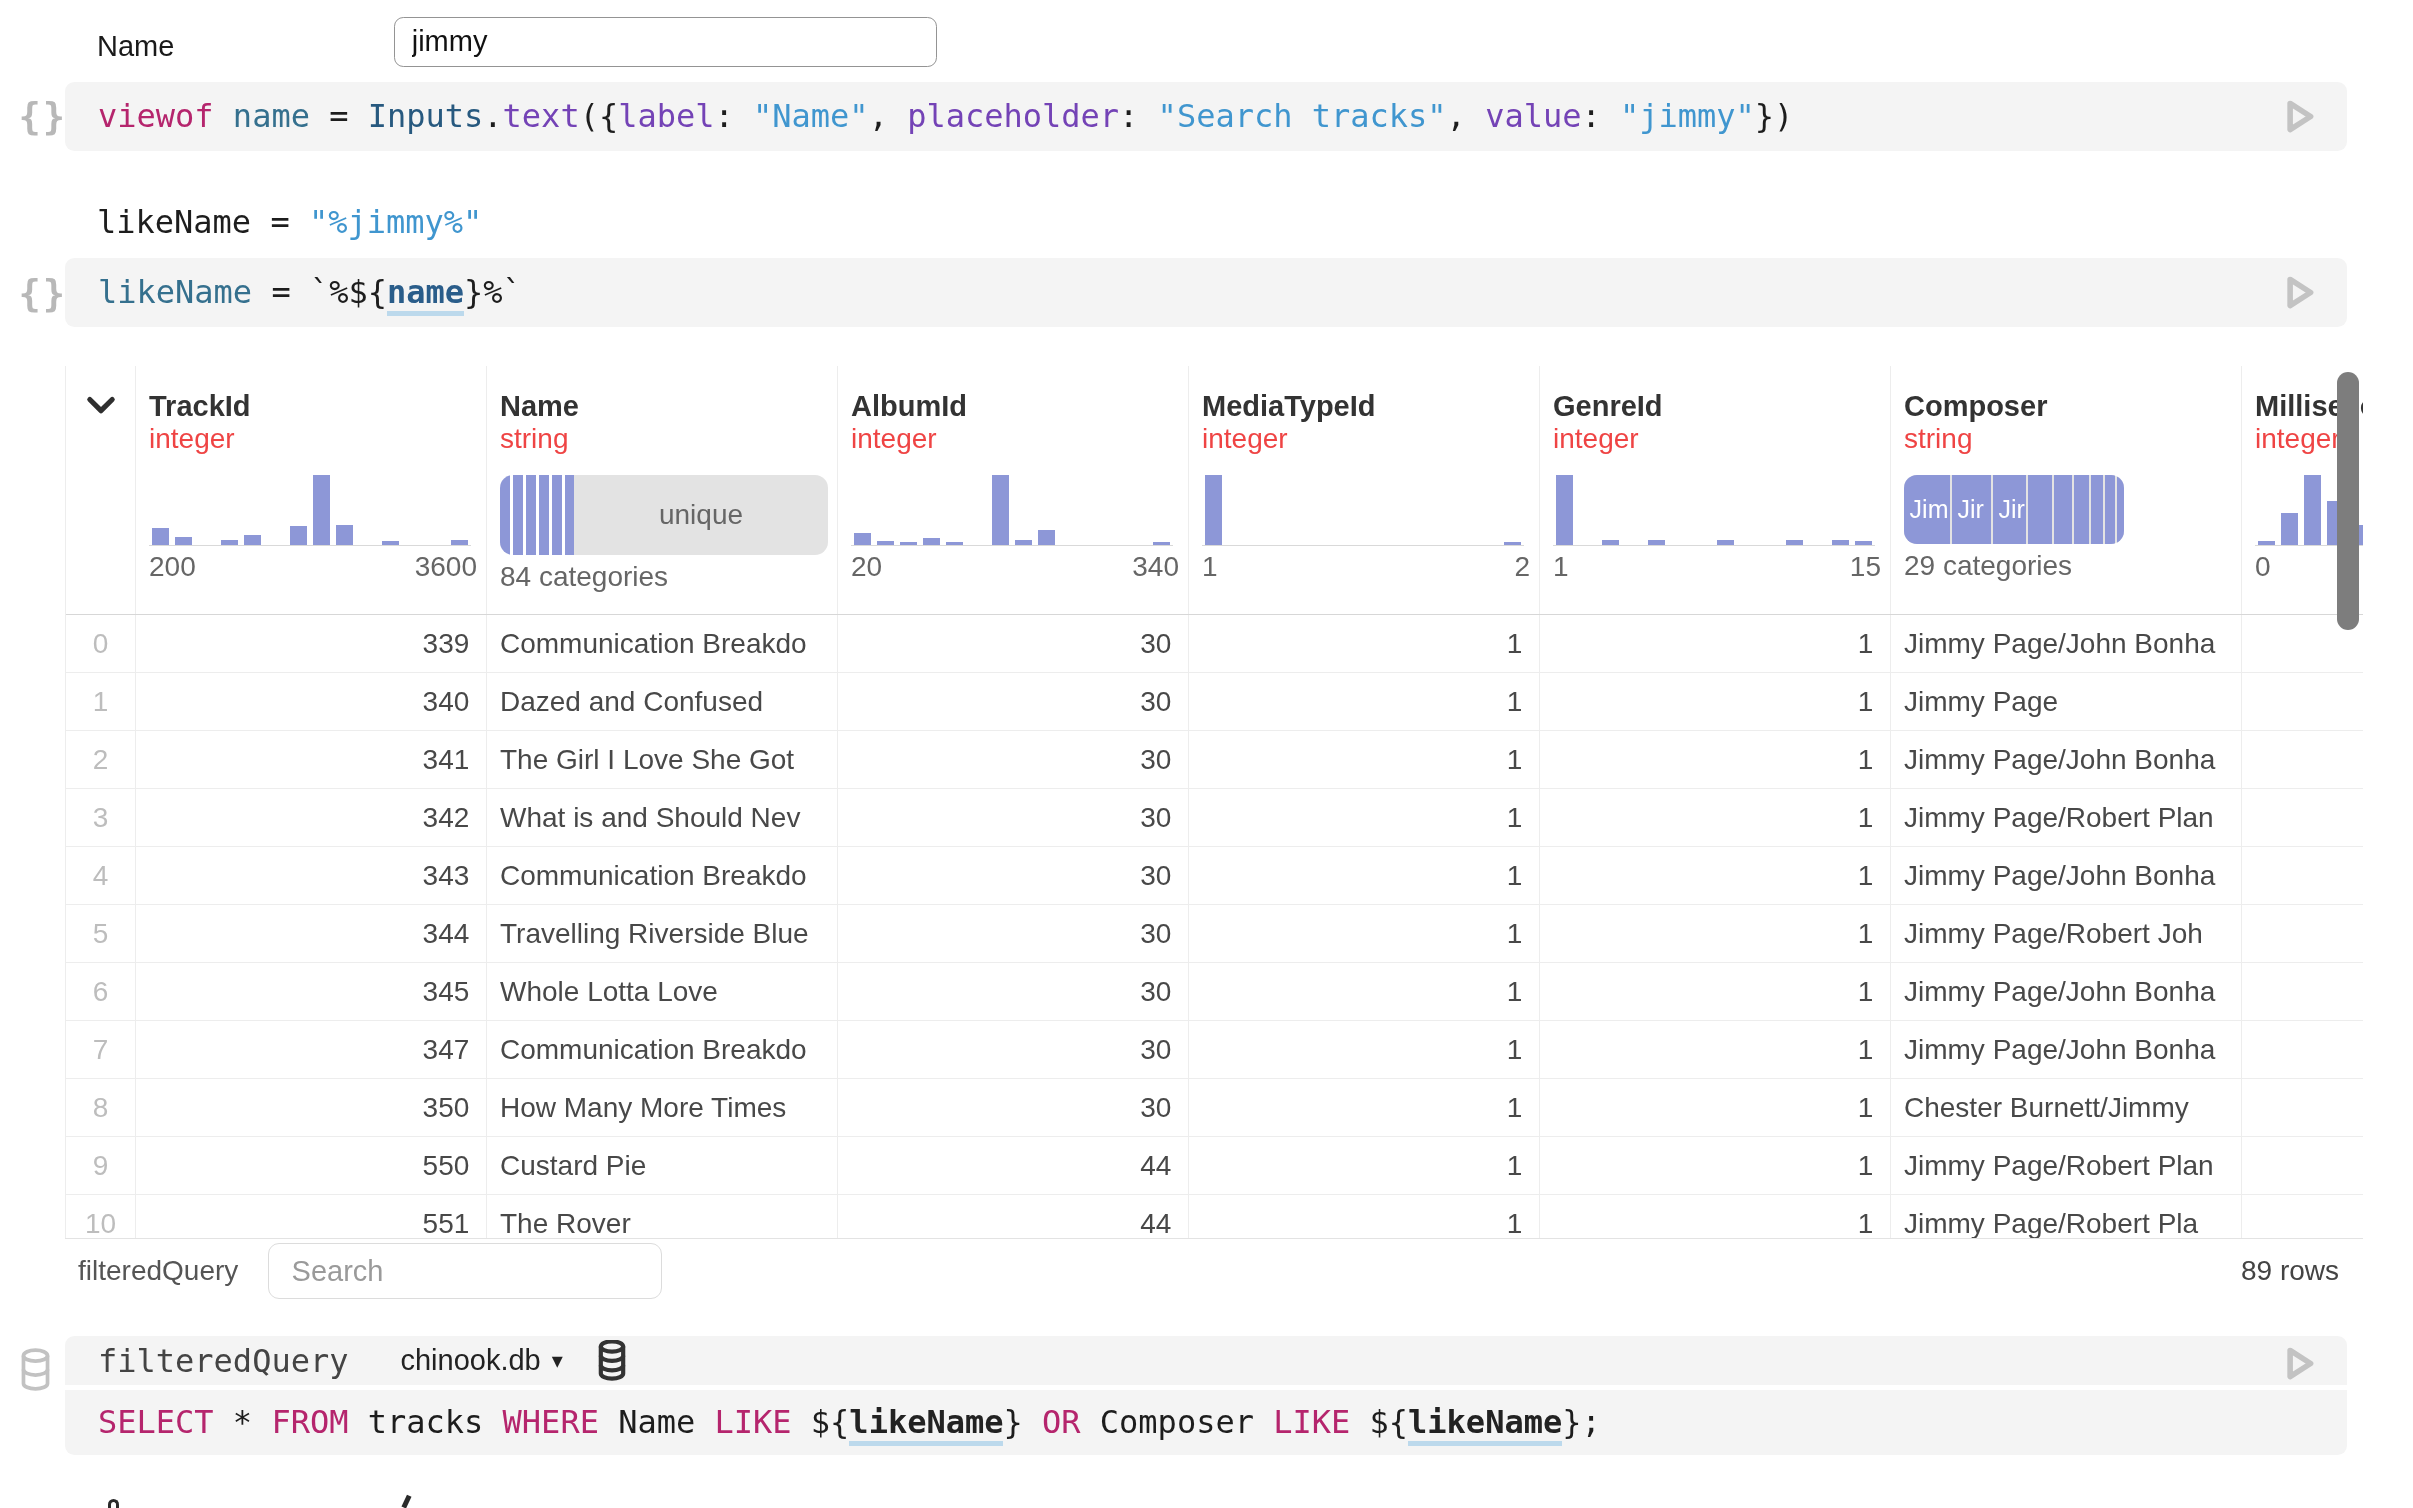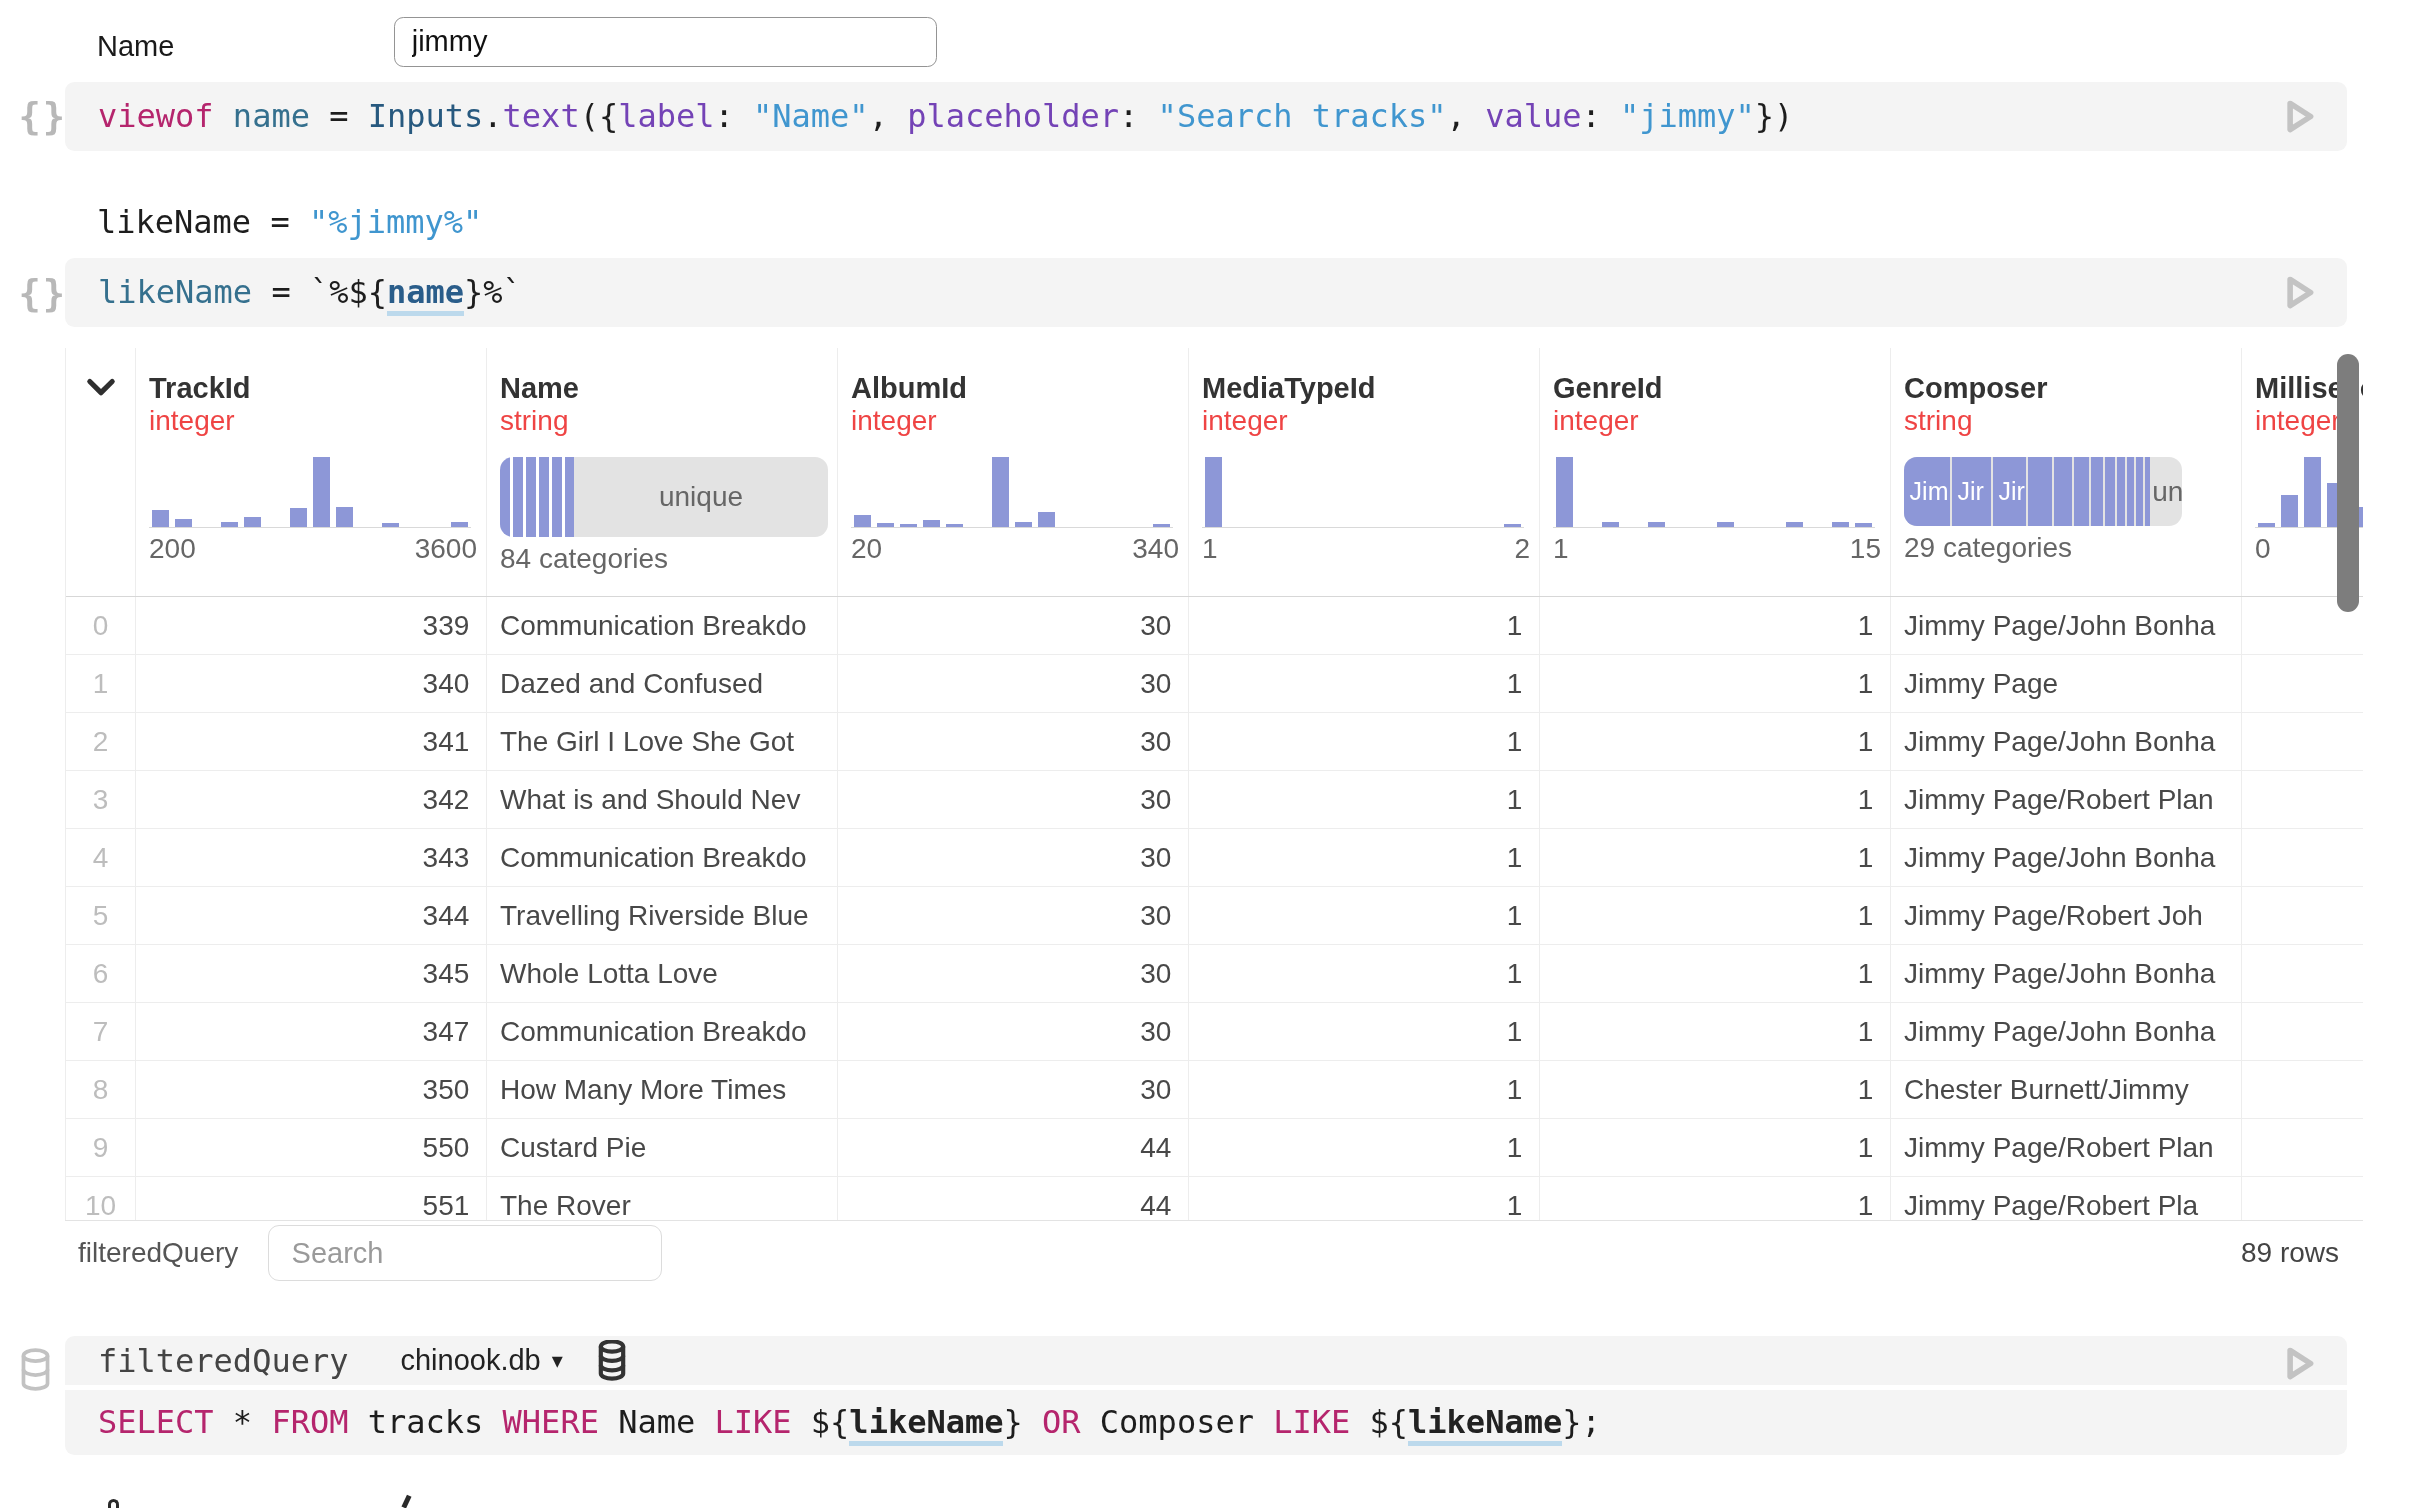--- a/index.html
+++ b/index.html
@@ -30,21 +30,21 @@
   .name-label { position:absolute; left:0; top:13px; font-size:29px; color:#1a1a1a; }
   .name-input { position:absolute; left:297px; top:0; width:543px; height:50px;
                 border:1.9px solid #949494; border-radius:9.3px; font-size:29px;
                 padding:0 16.7px; color:#111; outline:none;
                 font-family:"Liberation Sans",sans-serif; }
 
   .output-line { position:absolute; left:97px; top:204px; height:37px; line-height:37px;
                  font-family:"DejaVu Sans Mono",monospace; font-size:32px; white-space:pre; }
 
   
-  .table-wrap { position:absolute; left:65px; top:348px; width:2298px; height:937px; }
+  .table-wrap { position:absolute; left:65px; top:366px; width:2298px; height:937px; }
   .table-clip { position:absolute; left:0; top:0; width:2298px; height:872px;
                 overflow:hidden; border-left:1.9px solid #ededed; }
   .thead { display:flex; height:249px; border-bottom:1.9px solid #d7d7d7; }
   .col-index { width:70px; flex:none; border-right:1.9px solid #ededed; }
   .col { width:351px; flex:none; border-right:1.9px solid #ededed; padding:24px 0 0 13px; }
   .col-title { font-size:29px; font-weight:bold; color:#333; white-space:nowrap; overflow:hidden; }
   .col-type  { margin-top:0; font-size:28px; color:#ef4444; white-space:nowrap; overflow:hidden; }
   .hist { margin-top:18.6px; width:328px; height:72px; position:relative; }
   .hist-bars { position:absolute; left:0; bottom:0; height:72px; display:flex;
                align-items:flex-end; border-bottom:1.9px solid #d9d9d9; }
@@ -53,21 +53,21 @@
   .hist-range { margin-top:5.6px; width:328px; display:flex; justify-content:space-between;
                 font-size:28px; color:#666; }
   .hist-caption { margin-top:5.6px; font-size:28px; color:#666; white-space:nowrap; }
 
   .badge-unique { width:328px; height:80px; margin-top:20.4px; border-radius:13px; overflow:hidden; display:flex; }
   .badge-stripes { width:74px; flex:none;
       background:repeating-linear-gradient(90deg,#8d97d7 0 10.2px,#ffffff 10.2px 13px); }
   .badge-gray { flex:1; background:#e3e3e3; display:flex; align-items:center; justify-content:center;
                 font-size:28px; color:#666; }
 
-  .pill-cats { width:278px; height:69px; margin-top:20.4px; border-radius:13px; overflow:hidden;
+  .pill-cats { width:220px; height:69px; margin-top:20.4px; border-radius:13px; overflow:hidden;
                display:flex; background:#e3e3e3; }
   .pill-seg { flex:none; background:#8d97d7; margin-right:1.9px; color:#fff; font-size:25px;
               line-height:69px; padding-left:5.6px; overflow:hidden; white-space:nowrap; }
   .pill-rest { flex:1; display:flex; align-items:center; justify-content:center;
                font-size:28px; color:#666; }
 
   .rows { height:623px; overflow:hidden; }
   .trow { display:flex; height:58px; border-bottom:1.9px solid #ededed; font-size:28px; color:#484848; }
   .trow .cell-index { width:70px; flex:none; border-right:1.9px solid #ededed; text-align:center;
                       line-height:58px; color:#bdbdbd; }

